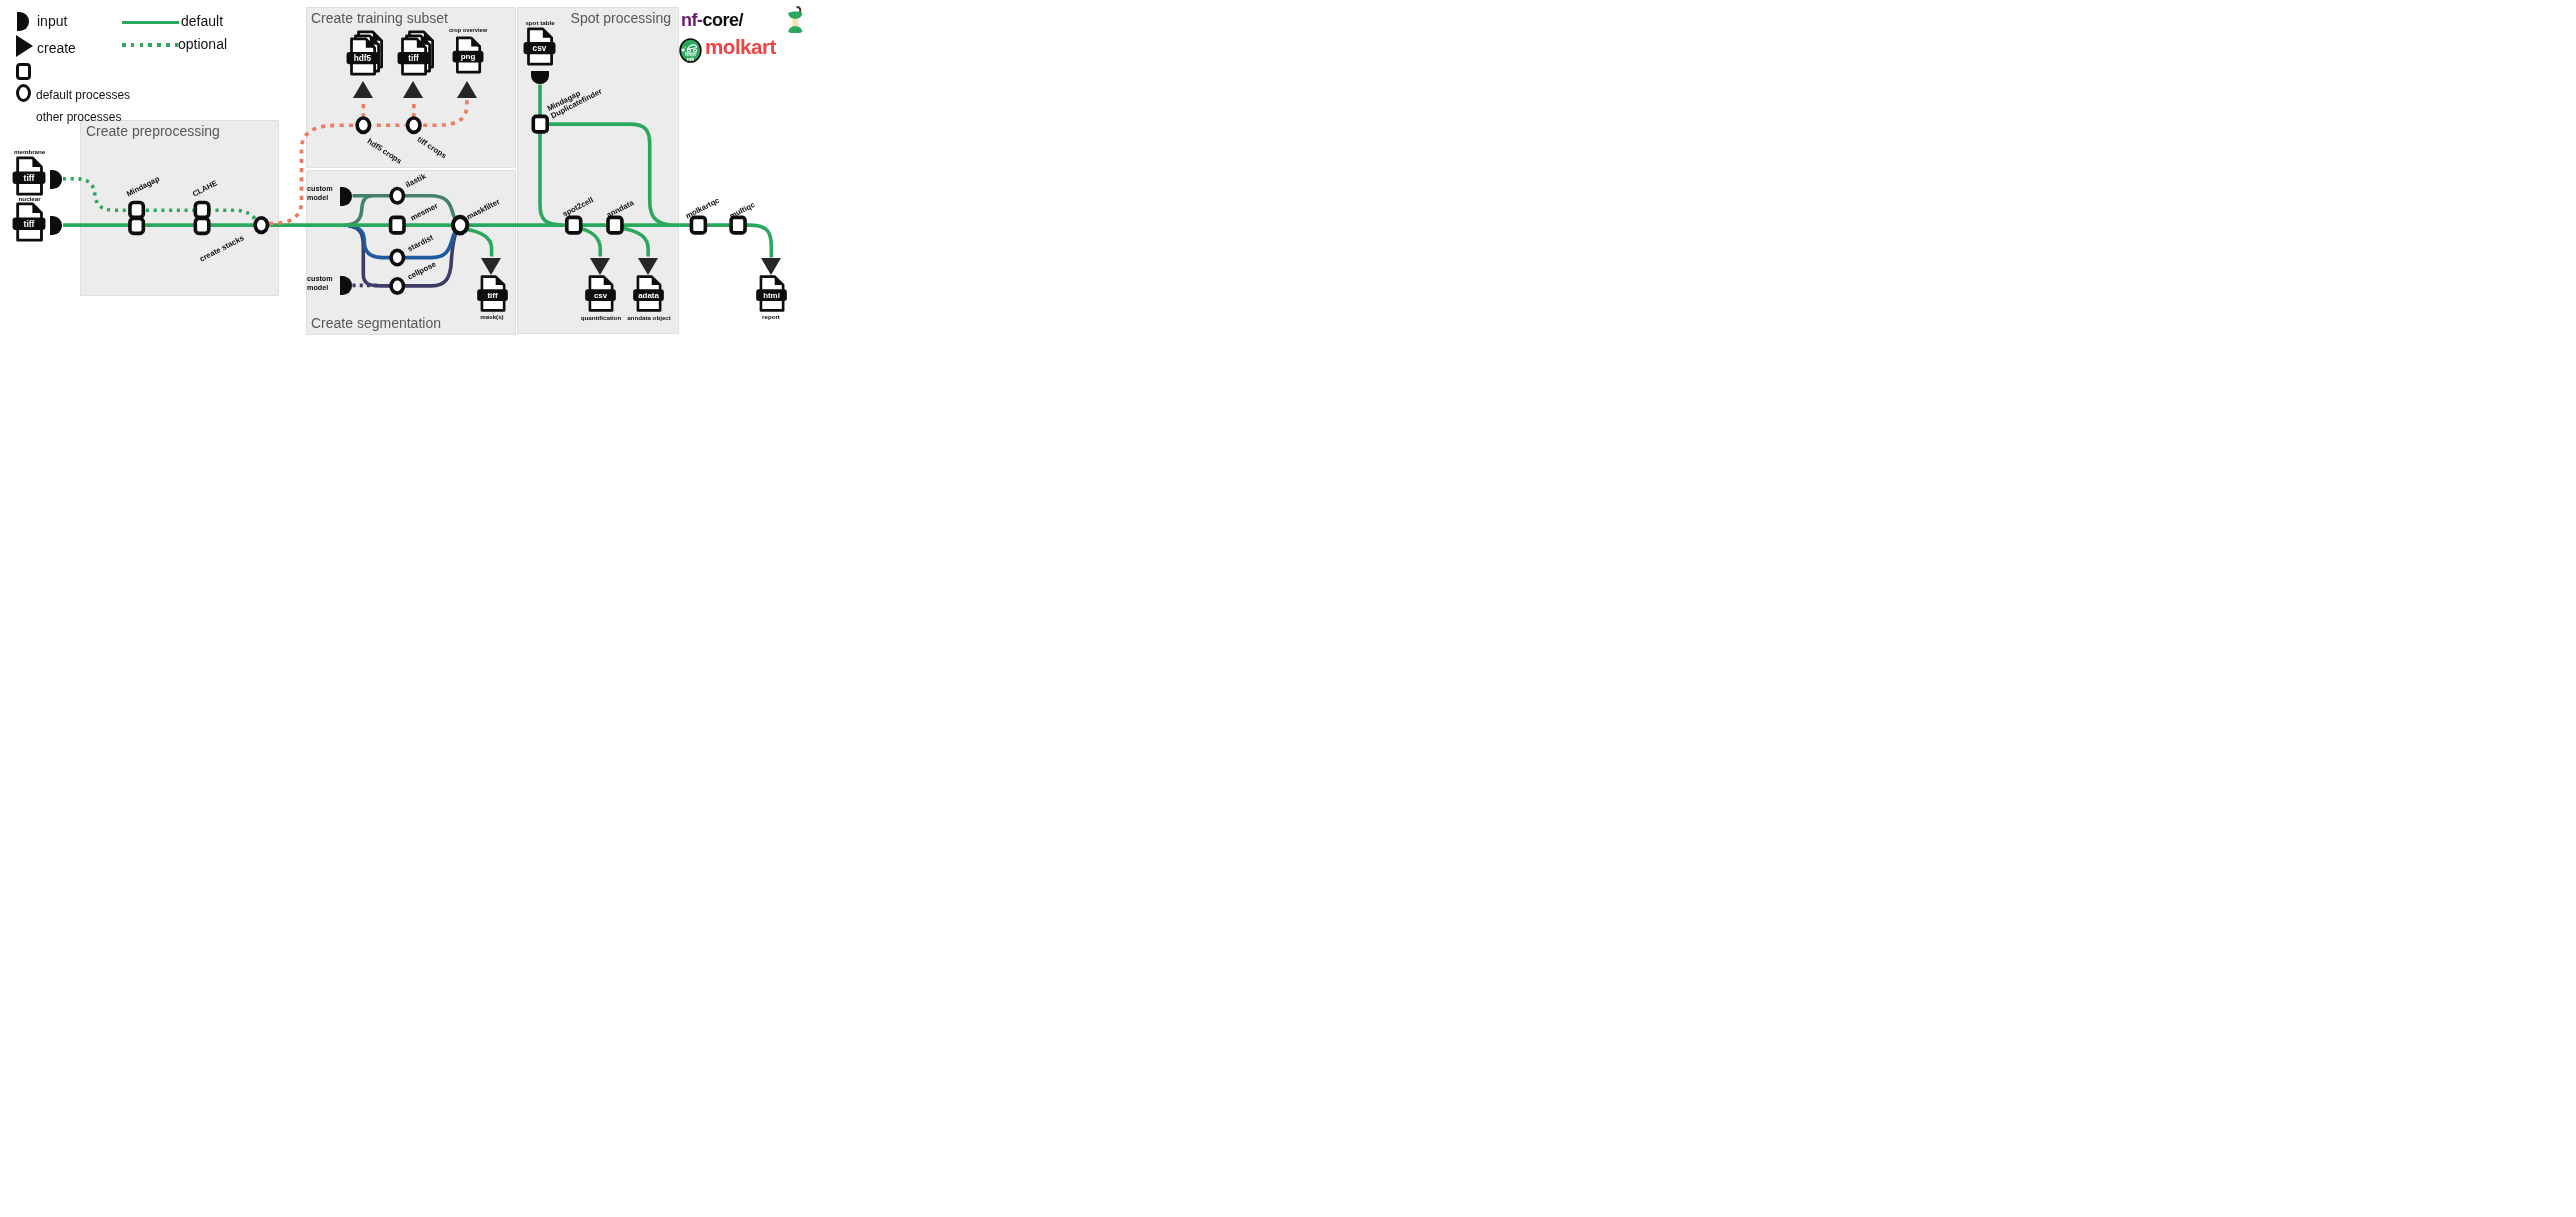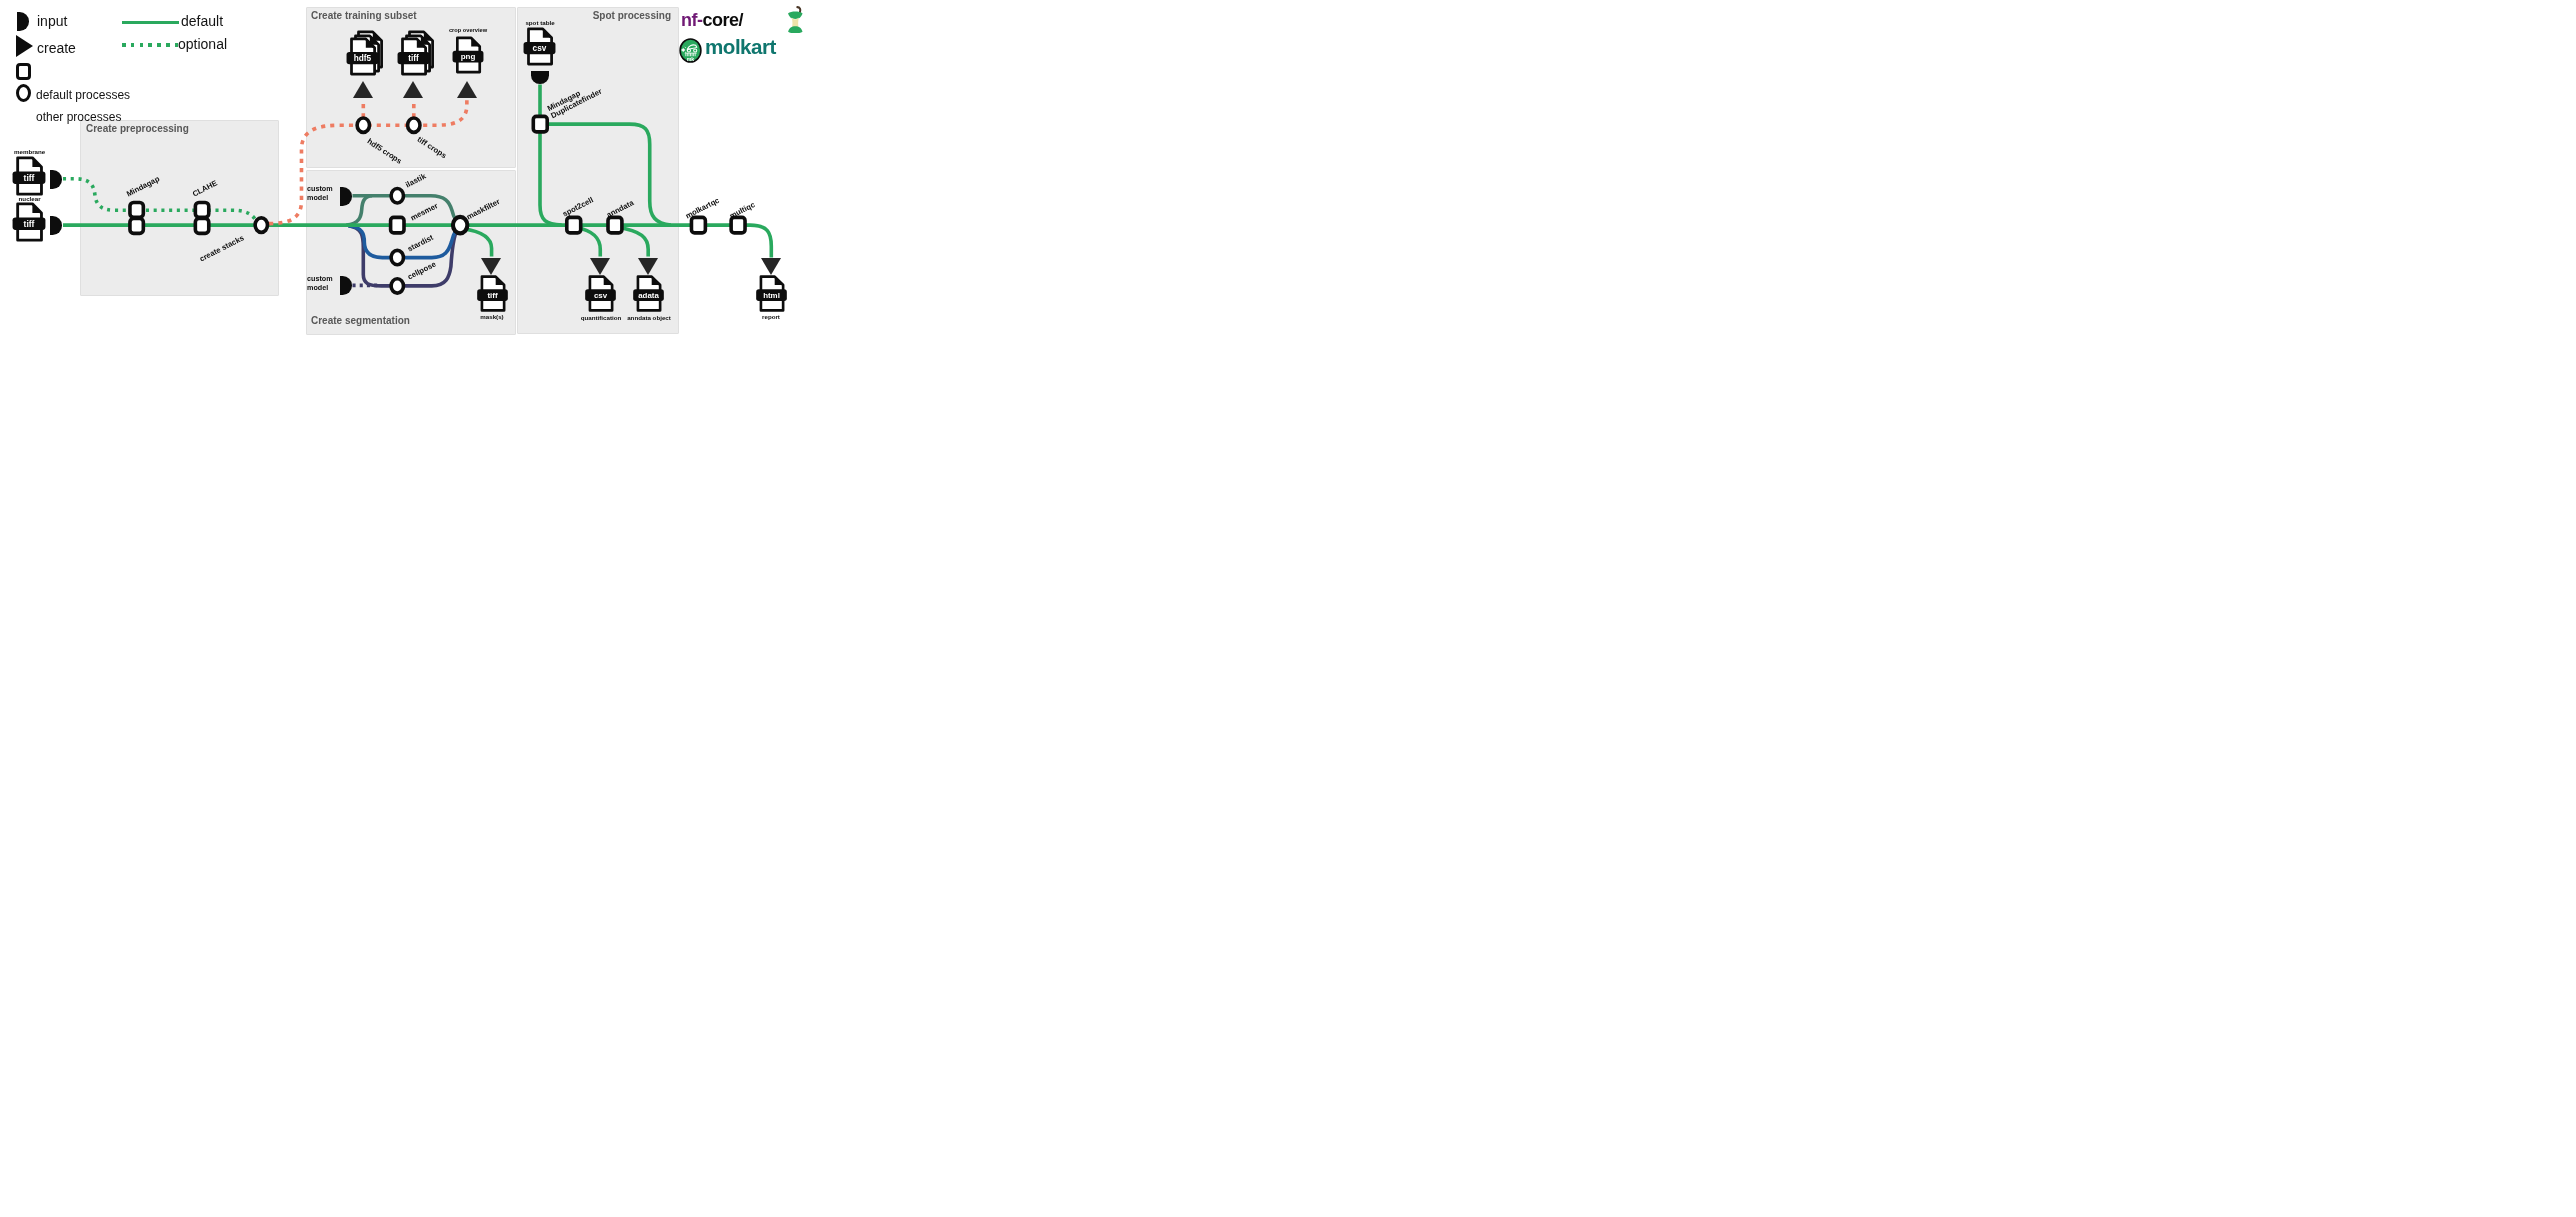--- a/index.html
+++ b/index.html
@@ -1,19 +1,19 @@
 <!DOCTYPE html>
 <html style="font-size:8.2px"><head>
 <meta charset="utf-8">
 <style>
   html,body{margin:0;padding:0;background:#fff;}
   #canvas{position:relative;width:808px;height:340px;background:#ffffff;overflow:hidden;
           font-family:"Liberation Sans",sans-serif;}
   .panel{position:absolute;background:#ececec;border:1.5px solid #dfdfdf;border-radius:1px;}
-  .panel-title{position:absolute;font-weight:bold;color:#585858;font-size:10px;white-space:nowrap;}
+  .panel-title{position:absolute;font-weight:normal;color:#585858;font-size:14px;white-space:nowrap;}
   .lbl{position:absolute;font-weight:bold;color:#0d0d0d;font-size:7.7px;white-space:nowrap;}
   .rot{transform:rotate(-27deg);transform-origin:0 50%;}
   .rot-dn{transform:rotate(33deg);transform-origin:0 50%;}
   .caption{position:absolute;font-weight:bold;font-size:6.2px;color:#0d0d0d;text-align:center;width:52px;white-space:nowrap;}
   .legend-label{position:absolute;font-size:14px;color:#141414;white-space:nowrap;}
   .legend-label.sm{font-size:12px;margin-top:24px;}
   
   .input-glyph{position:absolute;width:12.4px;height:18.5px;background:#0d0d0d;border-radius:0 9.3px 9.3px 0;}
   .input-glyph.down{width:17.5px;height:13.4px;border-radius:0 0 8.8px 8.8px;}
   
@@ -29,21 +29,21 @@
   .fileicon{position:absolute;}
   .stack{position:absolute;}
   .stack .fileicon{position:absolute;}
   .fmt{font-family:"Liberation Sans",sans-serif;font-weight:bold;font-size:15px;fill:#ffffff;text-anchor:middle;}
   .doc{fill:#ffffff;stroke:#0d0d0d;stroke-width:5;stroke-linejoin:round;}
   .fold{fill:#0d0d0d;}
   .banner{fill:#0d0d0d;}
   .custom-model{position:absolute;font-weight:bold;font-size:7.2px;color:#0d0d0d;width:33px;line-height:1.2;}
   
   .logo-row1{position:absolute;font-weight:bold;font-size:18px;letter-spacing:-0.5px;white-space:nowrap;}
-  .logo-row2{position:absolute;font-weight:bold;font-size:20.6px;letter-spacing:-0.5px;color:#0f766e;white-space:nowrap;}
+  .logo-row2{position:absolute;font-weight:bold;font-size:20.6px;letter-spacing:-0.5px;color:#ef4444;white-space:nowrap;}
   .logo-green{color:#701a75;}
   .logo-black{color:#0d0d0d;}
   svg.lines{position:absolute;left:0;top:0;}
 </style>
 </head>
 <body>
 
 <div id="canvas">
 
   <div class="panel" style="left:80px;top:120px;width:197px;height:174px;"></div>

